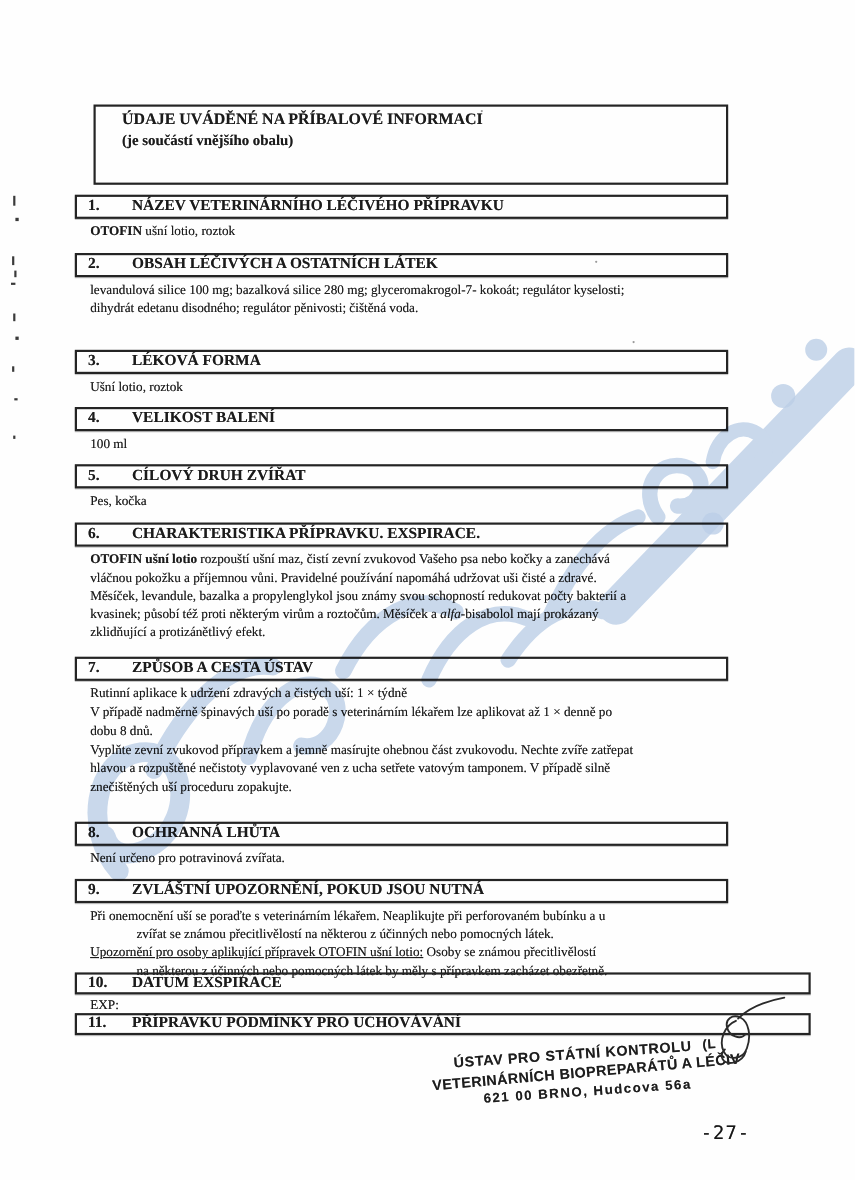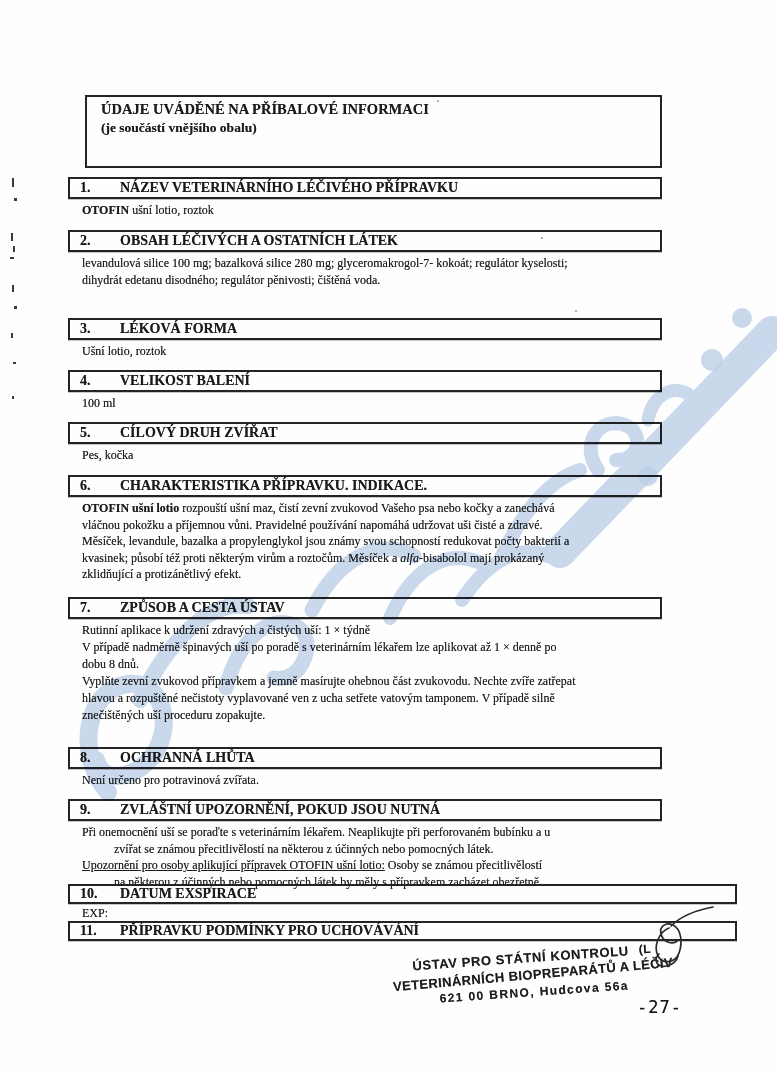--- a/index.html
+++ b/index.html
@@ -7,21 +7,21 @@
     width:777px;height:1073px;background:#fdfdfc;
     font-family:"Liberation Serif",serif;color:#1b1b1b;
   }
   .page{position:relative;width:777px;height:1073px;background:#fefefe;overflow:hidden;}
   .ink{text-shadow:0 0 0.4px rgba(10,10,10,0.55);}
 
   
   .header-box{
     position:absolute;left:85px;top:95px;width:577px;height:73px;
     border:2px solid #242424;box-sizing:border-box;
-    padding:3px 14px;font-weight:bold;
+    padding:3px 24px;font-weight:bold;
   }
   .header-box .hl1{font-size:14.5px;line-height:19px;display:block;}
   .header-box .hl2{font-size:13.5px;line-height:18px;display:block;}
 
   
   .sec{position:absolute;left:68px;width:594px;}
   .hbox{
     border:2px solid #242424;box-sizing:border-box;height:22px;width:594px;
     display:flex;align-items:center;padding-left:10px;
     font-weight:bold;font-size:14px;
@@ -29,40 +29,40 @@
     background:transparent;
   }
   .hbox.short{width:669px;height:20px;}
   .hnum{display:inline-block;width:40px;flex:0 0 40px;}
   .htitle{white-space:nowrap;}
 
   
   .bd{margin-left:14px;margin-top:3px;font-size:12px;line-height:17px;}
   .bd.tight{line-height:16.5px;}
   .line{display:block;white-space:nowrap;}
-  .line.indent{margin-left:32px;}
+  .line.indent{margin-left:42px;}
   .gap{height:17px;}
   .b{font-weight:bold;}
   .i{font-style:italic;}
   .bu{font-weight:normal;text-decoration:underline;}
 
   
   .stamp{
     position:absolute;left:378px;top:950px;width:310px;
     transform:rotate(-4deg);transform-origin:center;
     font-family:"Liberation Sans",sans-serif;font-weight:bold;color:#1d1d1d;
     text-align:center;
   }
   .stamp .s1{font-size:13px;letter-spacing:0.6px;white-space:nowrap;display:block;}
   .stamp .s1 .mrk{font-size:12px;margin-left:10px;display:inline-block;transform:translateY(-1px);}
   .stamp .s2{font-size:13px;letter-spacing:0.4px;white-space:nowrap;display:block;transform:rotate(-1deg);margin-top:2px;}
   .stamp .s3{font-size:12px;letter-spacing:1.4px;white-space:nowrap;display:block;margin-top:3px;}
 
   .page-number{
-    position:absolute;left:637px;top:997px;
+    position:absolute;left:637px;top:1020px;
     font-family:"DejaVu Sans Mono",monospace;font-size:17px;letter-spacing:1px;
     color:#161616;
   }
 
   
   .tick{position:absolute;background:#3a3a3a;}
   .dot{position:absolute;background:#9a9a9a;border-radius:50%;width:2px;height:2px;}
 
   .paraph{position:absolute;left:645px;top:898px;width:72px;height:76px;}
   .watermark{position:absolute;left:0;top:0;width:777px;height:1073px;
@@ -125,21 +125,21 @@
       <span class="htitle">CÍLOVÝ DRUH ZVÍŘAT</span>
     </div>
     <div class="bd">
       <span class="line">Pes, kočka</span>
     </div>
   </div>
 
   <div class="sec" style="top:475px">
     <div class="hbox">
       <span class="hnum">6.</span>
-      <span class="htitle">CHARAKTERISTIKA PŘÍPRAVKU. INDIKACE.</span>
+      <span class="htitle">CHARAKTERISTIKA PŘÍPRAVKU. EXSPIRACE.</span>
     </div>
     <div class="bd tight">
       <span class="line"><span class="b">OTOFIN ušní lotio</span><span> rozpouští ušní maz, čistí zevní zvukovod Vašeho psa nebo kočky a zanechává</span></span>
       <span class="line">vláčnou pokožku a příjemnou vůni. Pravidelné používání napomáhá udržovat uši čisté a zdravé.</span>
       <span class="line">Měsíček, levandule, bazalka a propylenglykol jsou známy svou schopností redukovat počty bakterií a</span>
       <span class="line"><span>kvasinek; působí též proti některým virům a roztočům. Měsíček a </span><span class="i">alfa</span><span>-bisabolol mají prokázaný</span></span>
       <span class="line">zklidňující a protizánětlivý efekt.</span>
     </div>
   </div>
 

